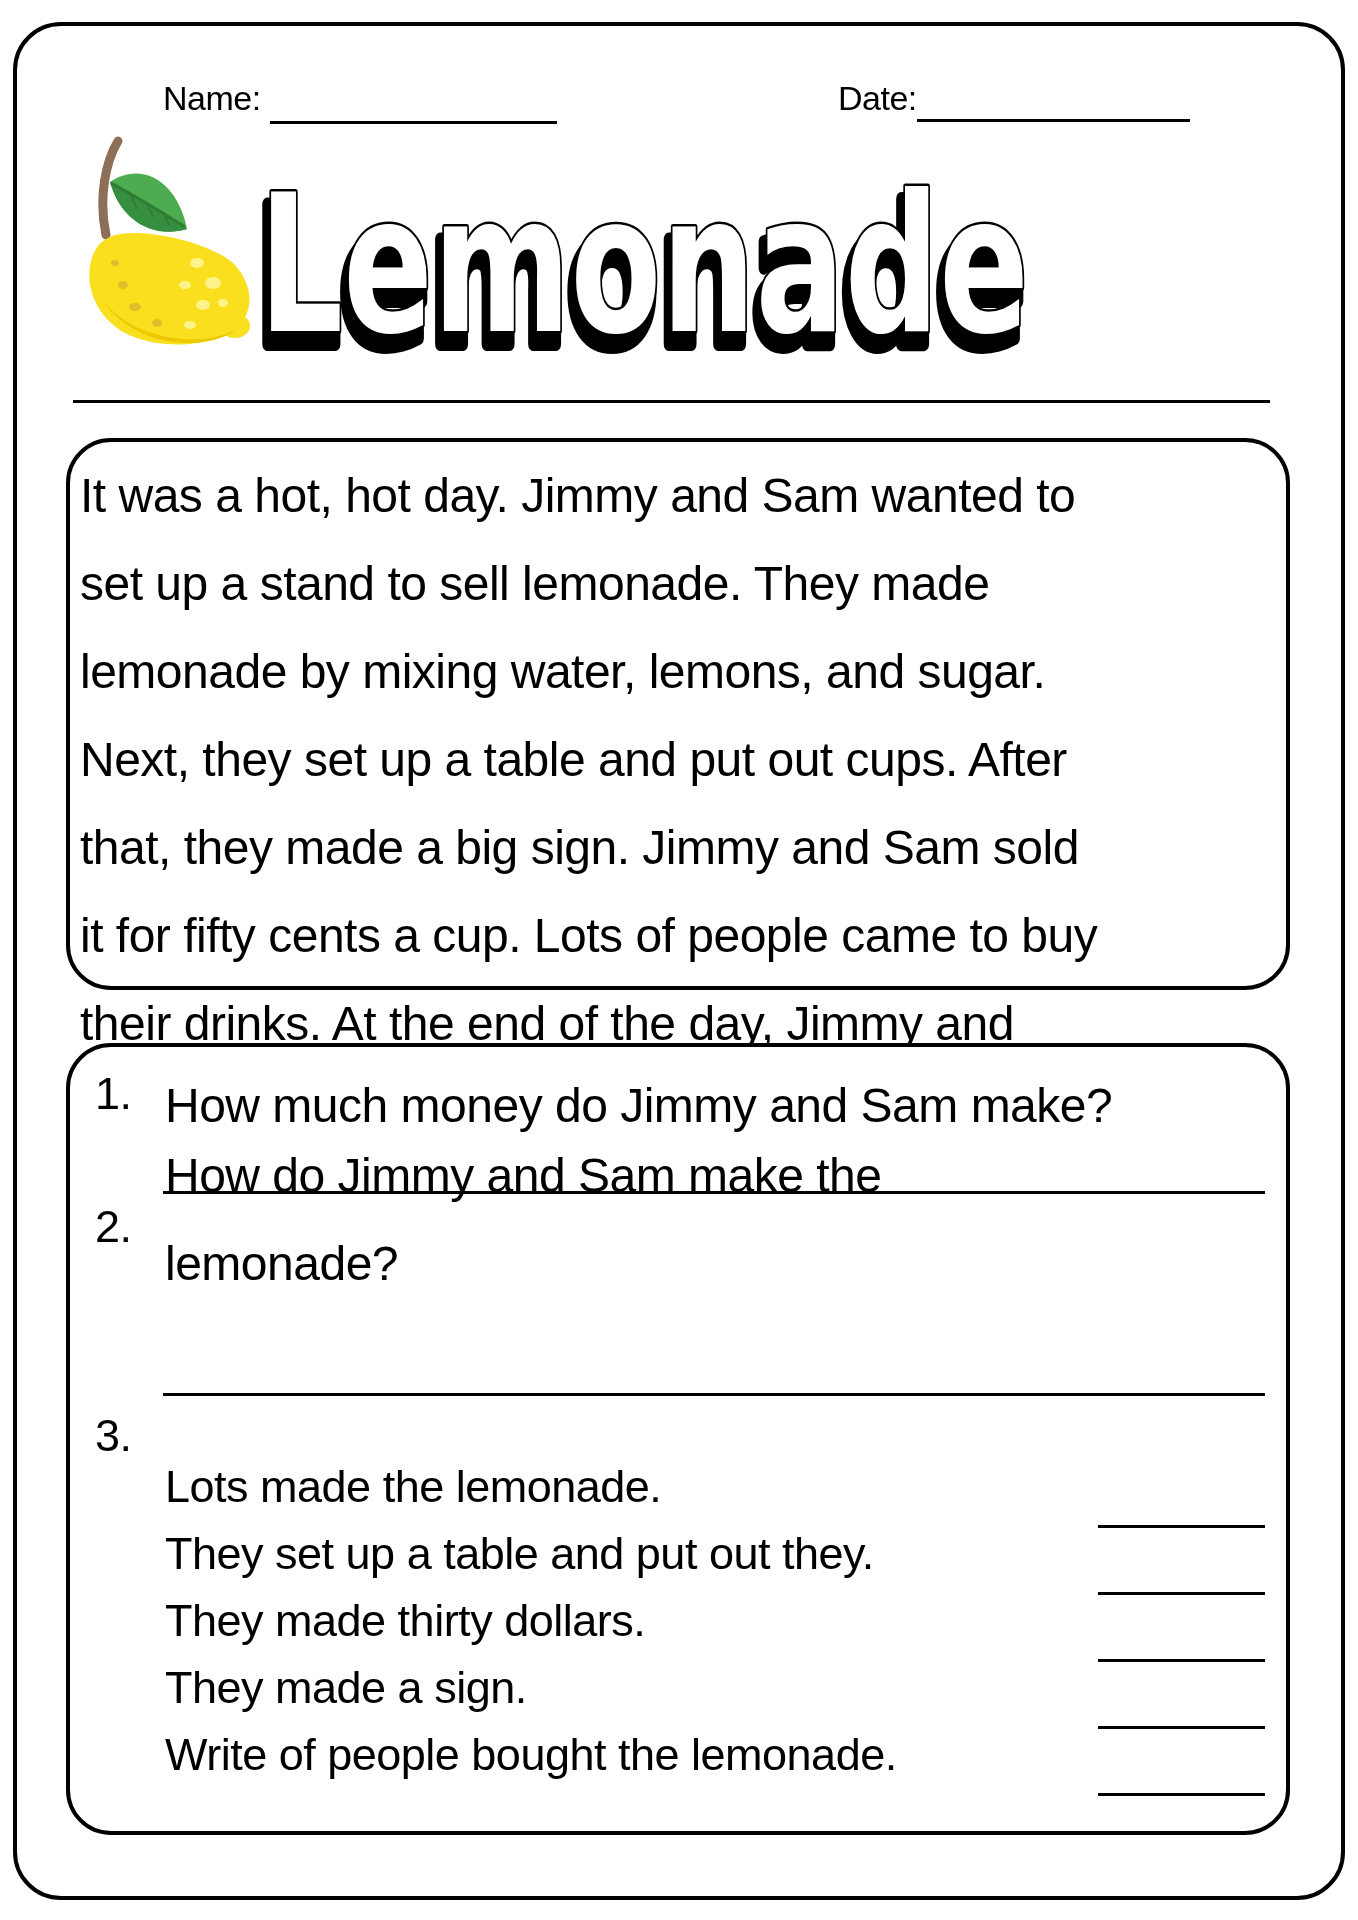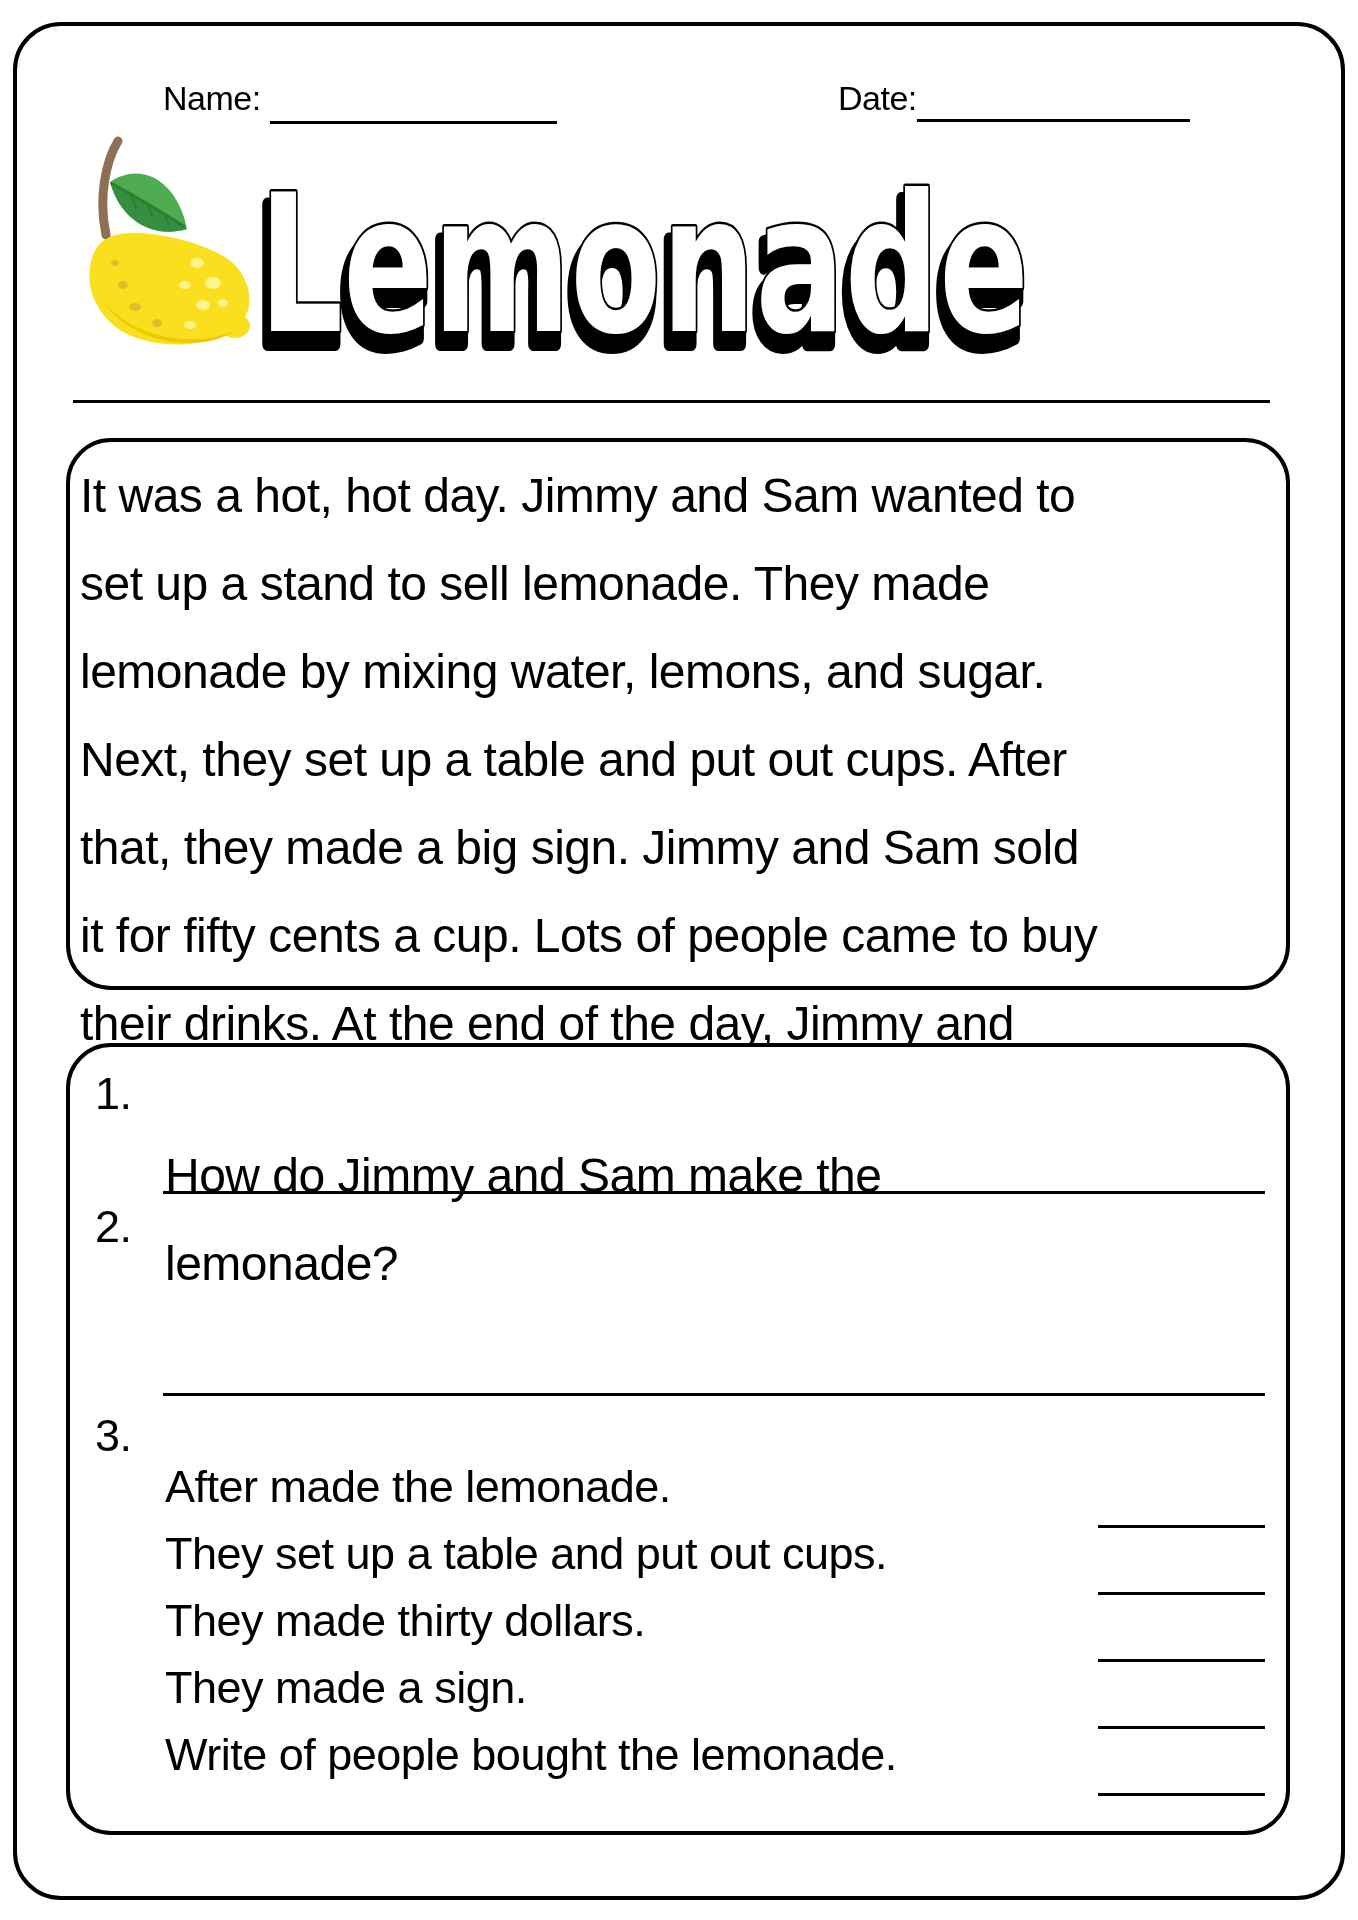--- a/index.html
+++ b/index.html
@@ -93,31 +93,32 @@
 lemonade by mixing water, lemons, and sugar.
 Next, they set up a table and put out cups. After
 that, they made a big sign. Jimmy and Sam sold
 it for fifty cents a cup. Lots of people came to buy
 their drinks. At the end of the day, Jimmy and
 Sam had made thirty dollars!</div>
 
   <div class="abs round-box questions-box"></div>
 
   <span class="abs q-number" style="left:95px;top:1062px;">1.</span>
+  <div class="abs body-text" style="left:165px;top:1062px;width:1110px;">How much money do Jimmy and Sam make?</div>
   <div class="abs answer-line" style="top:1191px;"></div>
 
   <span class="abs q-number" style="left:95px;top:1195px;">2.</span>
   <div class="abs body-text" style="left:165px;top:1132px;width:1110px;">How do Jimmy and Sam make the
 lemonade?</div>
   <div class="abs answer-line" style="top:1393px;"></div>
 
   <span class="abs q-number" style="left:95px;top:1404px;">3.</span>
 
-  <div class="abs seq-row" style="top:1453px;">After made the lemonade.</div>
-  <div class="abs seq-row" style="top:1520px;">They set up a table and put out cups.</div>
+  <div class="abs seq-row" style="top:1453px;">Lots made the lemonade.</div>
+  <div class="abs seq-row" style="top:1520px;">They set up a table and put out they.</div>
   <div class="abs seq-row" style="top:1587px;">They made thirty dollars.</div>
   <div class="abs seq-row" style="top:1654px;">They made a sign.</div>
   <div class="abs seq-row" style="top:1721px;">Write of people bought the lemonade.</div>
 
   <div class="abs seq-blank" style="top:1525px;"></div>
   <div class="abs seq-blank" style="top:1592px;"></div>
   <div class="abs seq-blank" style="top:1659px;"></div>
   <div class="abs seq-blank" style="top:1726px;"></div>
   <div class="abs seq-blank" style="top:1793px;"></div>
 

